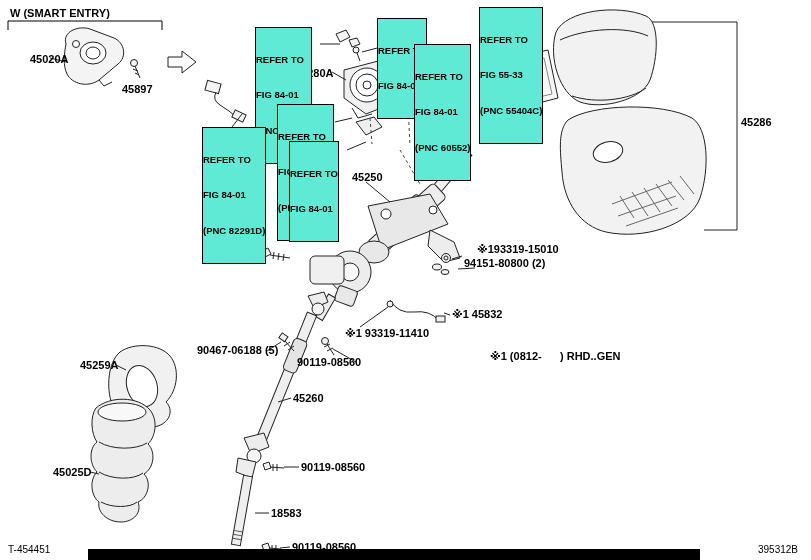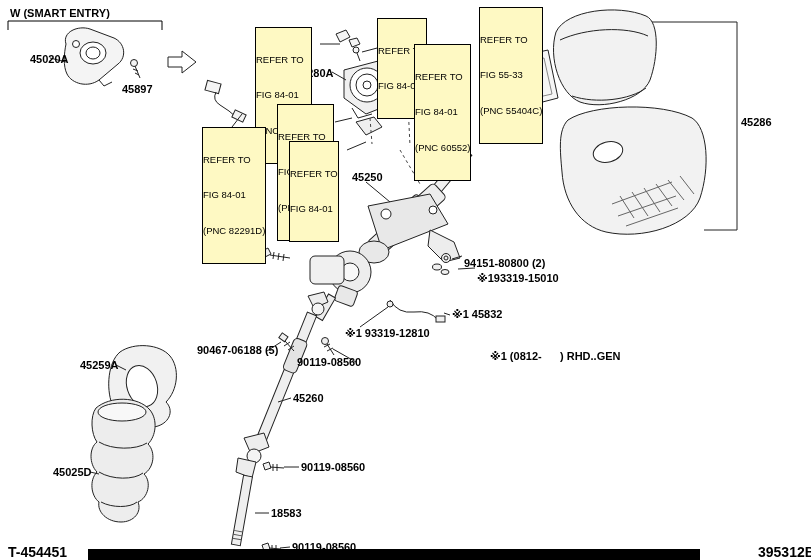--- a/index.html
+++ b/index.html
@@ -1,22 +1,22 @@
 <!DOCTYPE html>
 <html><head>
 <meta charset="utf-8">
 <style>
   html,body{margin:0;padding:0;background:#fff}
   .stage{position:relative;width:811px;height:560px;background:#fff;overflow:hidden;
          font-family:"Liberation Sans","DejaVu Sans",sans-serif;color:#000}
   .art{position:absolute;left:0;top:0}
   .lbl{position:absolute;font-size:11px;font-weight:700;white-space:pre;line-height:1.1}
-  .code{position:absolute;font-size:14px;font-weight:700;white-space:pre}
-  .refer{position:absolute;border:1.5px solid #000;background:#fef9c3;padding:2px 0;
-         font-size:9.5px;font-weight:400;line-height:1.25;white-space:pre}
+  .code{position:absolute;font-size:10px;font-weight:400;white-space:pre}
+  .refer{position:absolute;border:1.5px solid #000;background:#5eead4;padding:2px 0;
+         font-size:9.5px;font-weight:700;line-height:1.25;white-space:pre}
   .bar{position:absolute;left:88px;top:549px;width:612px;height:11px;background:#000}
 </style>
 </head>
 <body>
 
 <div class="stage">
 
   <svg class="art" width="811" height="560" viewBox="0 0 811 560">
 
     <path d="M8,30 L8,21 L162,21 L162,30" fill="none" stroke="#000" stroke-width="1"></path>
@@ -207,23 +207,23 @@
 
   <div class="lbl" style="left:10px;top:7px">W (SMART ENTRY)</div>
   <div class="lbl" style="left:30px;top:53px">45020A</div>
   <div class="lbl" style="left:122px;top:83px">45897</div>
   <div class="lbl" style="left:295px;top:67px">45280A</div>
   <div class="lbl" style="left:427px;top:91px">45897</div>
   <div class="lbl" style="left:352px;top:171px">45250</div>
   <div class="lbl" style="left:741px;top:116px">45286</div>
   <div class="lbl" style="left:209px;top:248px">45897A</div>
   <div class="lbl" style="left:464px;top:257px">94151-80800 (2)</div>
-  <div class="lbl" style="left:477px;top:272px">※193319-15010</div>
+  <div class="lbl" style="left:477px;top:243px">※193319-15010</div>
   <div class="lbl" style="left:452px;top:308px">※1 45832</div>
-  <div class="lbl" style="left:345px;top:327px">※1 93319-12810</div>
+  <div class="lbl" style="left:345px;top:327px">※1 93319-11410</div>
   <div class="lbl" style="left:197px;top:344px">90467-06188 (5)</div>
   <div class="lbl" style="left:297px;top:356px">90119-08560</div>
   <div class="lbl" style="left:80px;top:359px">45259A</div>
   <div class="lbl" style="left:293px;top:392px">45260</div>
   <div class="lbl" style="left:53px;top:466px">45025D</div>
   <div class="lbl" style="left:301px;top:461px">90119-08560</div>
   <div class="lbl" style="left:271px;top:507px">18583</div>
   <div class="lbl" style="left:292px;top:541px">90119-08560</div>
   <div class="lbl" style="left:490px;top:350px">※1 (0812-      ) RHD..GEN</div>
   <div class="code" style="left:8px;top:544px">T-454451</div>

